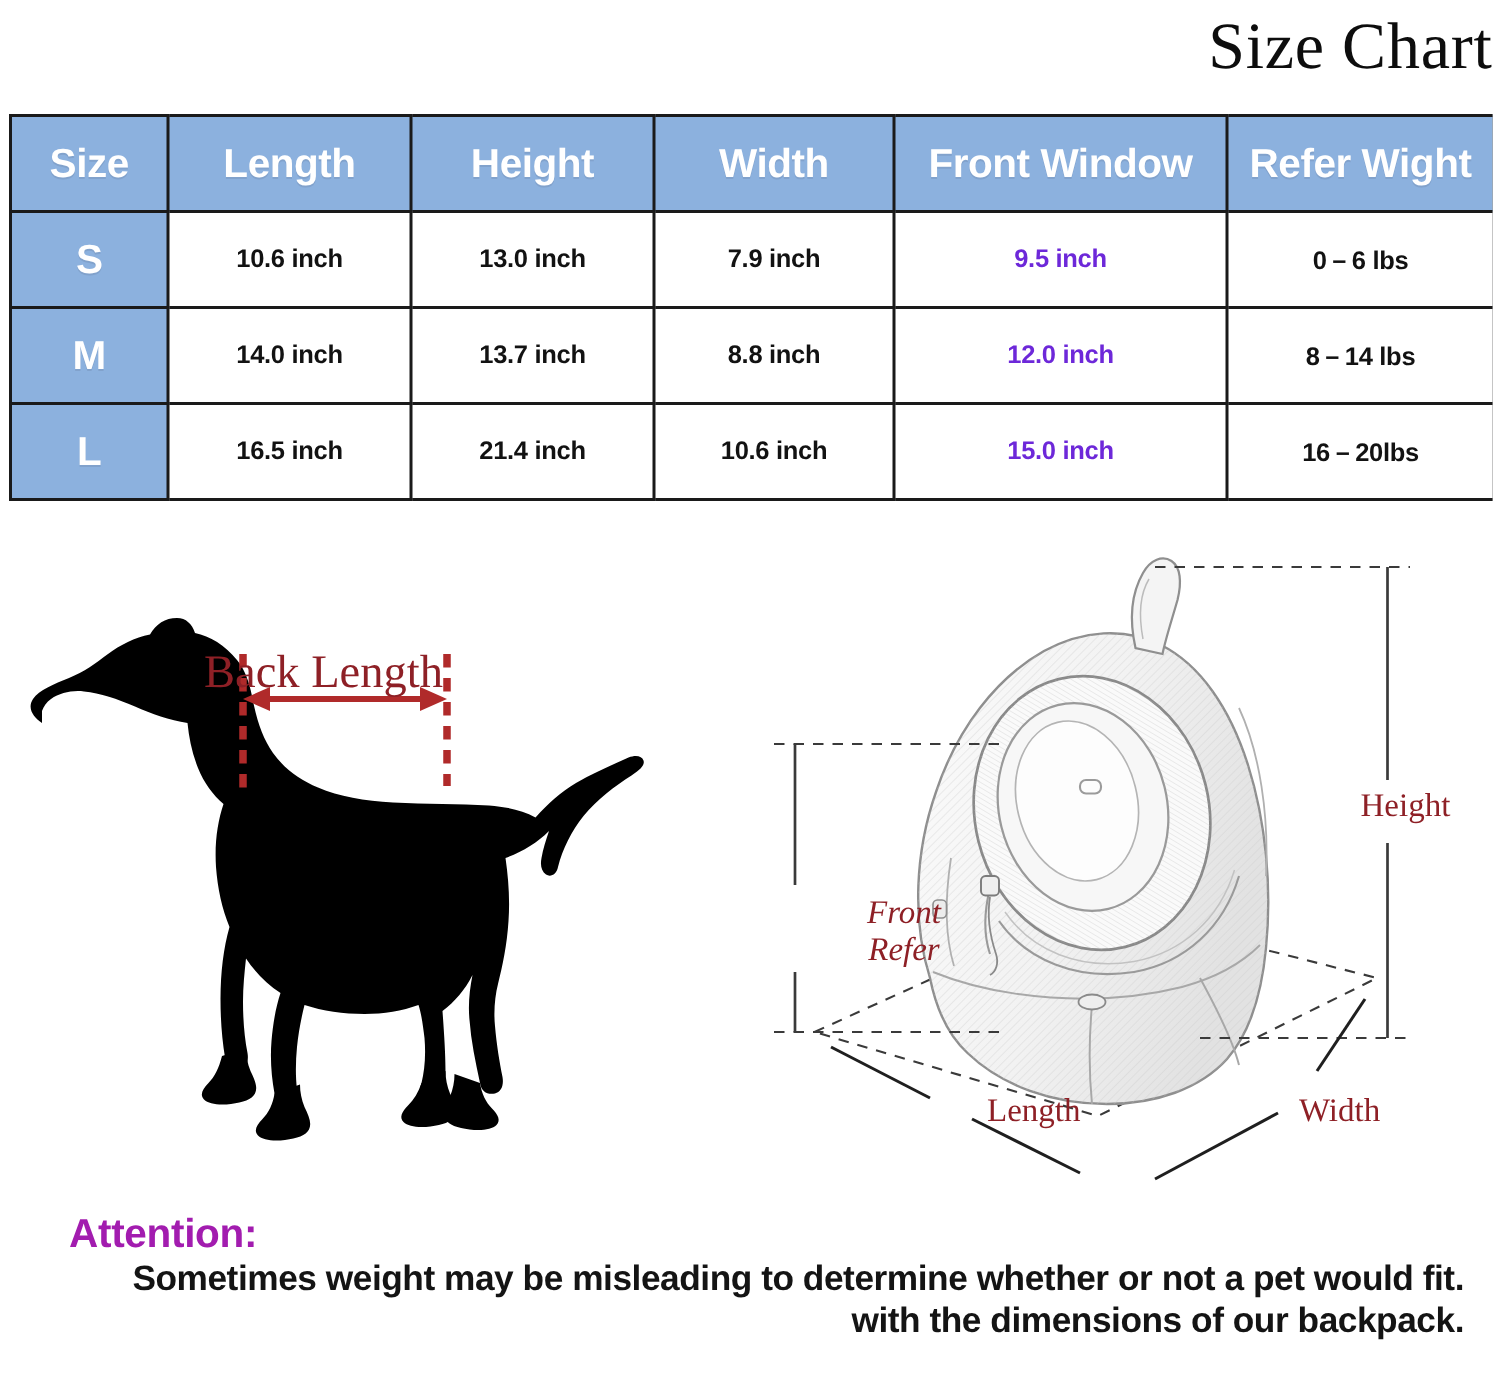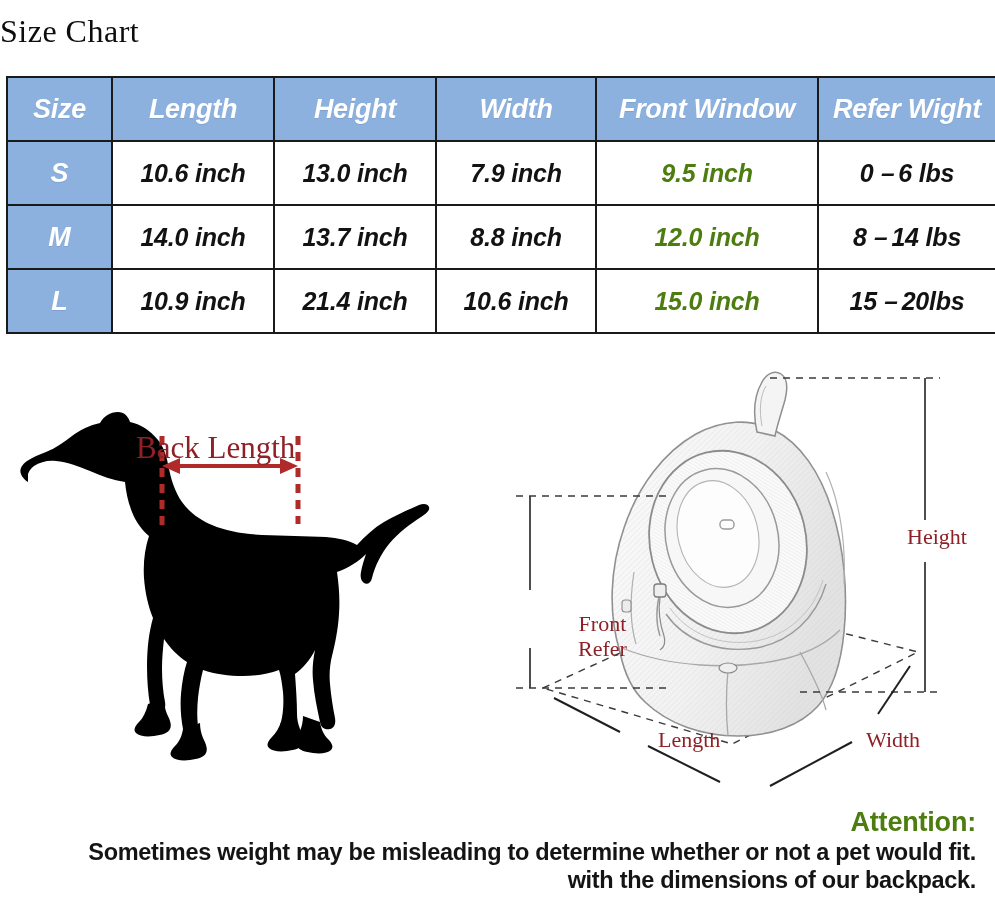--- a/index.html
+++ b/index.html
@@ -15,23 +15,23 @@
     font-family: "Liberation Sans", sans-serif;
     -webkit-font-smoothing: antialiased;
   }
 
   
   .page-title {
     position: absolute;
     top: 2px;
     left: 0;
     width: 995px;
-    text-align: left;
+    text-align: right;
     font-family: "Liberation Serif", serif;
-    font-size: 32px;
+    font-size: 44px;
     line-height: 58px;
     color: #0d0d0d;
     letter-spacing: 0.5px;
   }
 
   
   .size-table-wrap {
     position: absolute;
     top: 76px;
     left: 6px;
@@ -42,45 +42,44 @@
     width: 983px;
     table-layout: fixed;
   }
   table.size-table th,
   table.size-table td {
     border: 2px solid #1a1a1a;
     height: 62px;
     text-align: center;
     vertical-align: middle;
     padding: 0 2px;
-    font-style: italic;
   }
   table.size-table thead th {
     background: #8cb1de;
     color: #ffffff;
     font-size: 27px;
     font-weight: bold;
     letter-spacing: -0.3px;
     text-shadow: 0 1px 0 rgba(120,150,190,0.55);
   }
   table.size-table td {
     background: #ffffff;
     color: #121212;
-    font-size: 25px;
+    font-size: 17px;
     font-weight: bold;
     letter-spacing: -0.2px;
   }
   table.size-table td.size-cell {
     background: #8cb1de;
     color: #ffffff;
     font-size: 27px;
     text-shadow: 0 1px 0 rgba(120,150,190,0.55);
   }
   table.size-table td.fw-cell {
-    color: #4d7c0f;
+    color: #6d28d9;
   }
   col.c-size  { width: 105px; }
   col.c-len   { width: 162px; }
   col.c-hei   { width: 162px; }
   col.c-wid   { width: 160px; }
   col.c-fw    { width: 222px; }
   col.c-rw    { width: 178px; }
 
   
   .illus {
@@ -120,38 +119,37 @@
   .dim-label {
     position: absolute;
     font-family: "Liberation Serif", serif;
     font-size: 22px;
     color: #8e2026;
     white-space: nowrap;
     text-align: center;
     line-height: 25px;
   }
   .dim-height      { left: 437px; top: 172px; }
-  .dim-frontwindow { left: 108px; top: 259px; }
+  .dim-frontwindow { left: 108px; top: 243px; font-style: italic; }
   .dim-length      { left: 188px; top: 375px; }
   .dim-width       { left: 396px; top: 375px; }
 
   
   .attention {
     position: absolute;
     left: 46px;
     top: 806px;
     width: 930px;
   }
   .attention-title {
     font-size: 27px;
     font-weight: bold;
-    color: #4d7c0f;
+    color: #a21caf;
     line-height: 32px;
     letter-spacing: -0.2px;
-    text-align: right;
   }
   .attention-body {
     font-size: 23.5px;
     font-weight: bold;
     color: #141414;
     line-height: 28px;
     letter-spacing: -0.3px;
     text-align: right;
   }
   .hl-red { color: #c0392b; }
@@ -193,25 +191,25 @@
       <tr>
         <td class="size-cell">M</td>
         <td>14.0 inch</td>
         <td>13.7 inch</td>
         <td>8.8 inch</td>
         <td class="fw-cell">12.0 inch</td>
         <td>8－14 lbs</td>
       </tr>
       <tr>
         <td class="size-cell">L</td>
-        <td>10.9 inch</td>
+        <td>16.5 inch</td>
         <td>21.4 inch</td>
         <td>10.6 inch</td>
         <td class="fw-cell">15.0 inch</td>
-        <td>15－20lbs</td>
+        <td>16－20lbs</td>
       </tr>
     </tbody>
   </table>
 </div>
 
 <div class="illus">
 
   <div class="dog-panel">
     <div class="back-length-label">Back Length</div>
 

